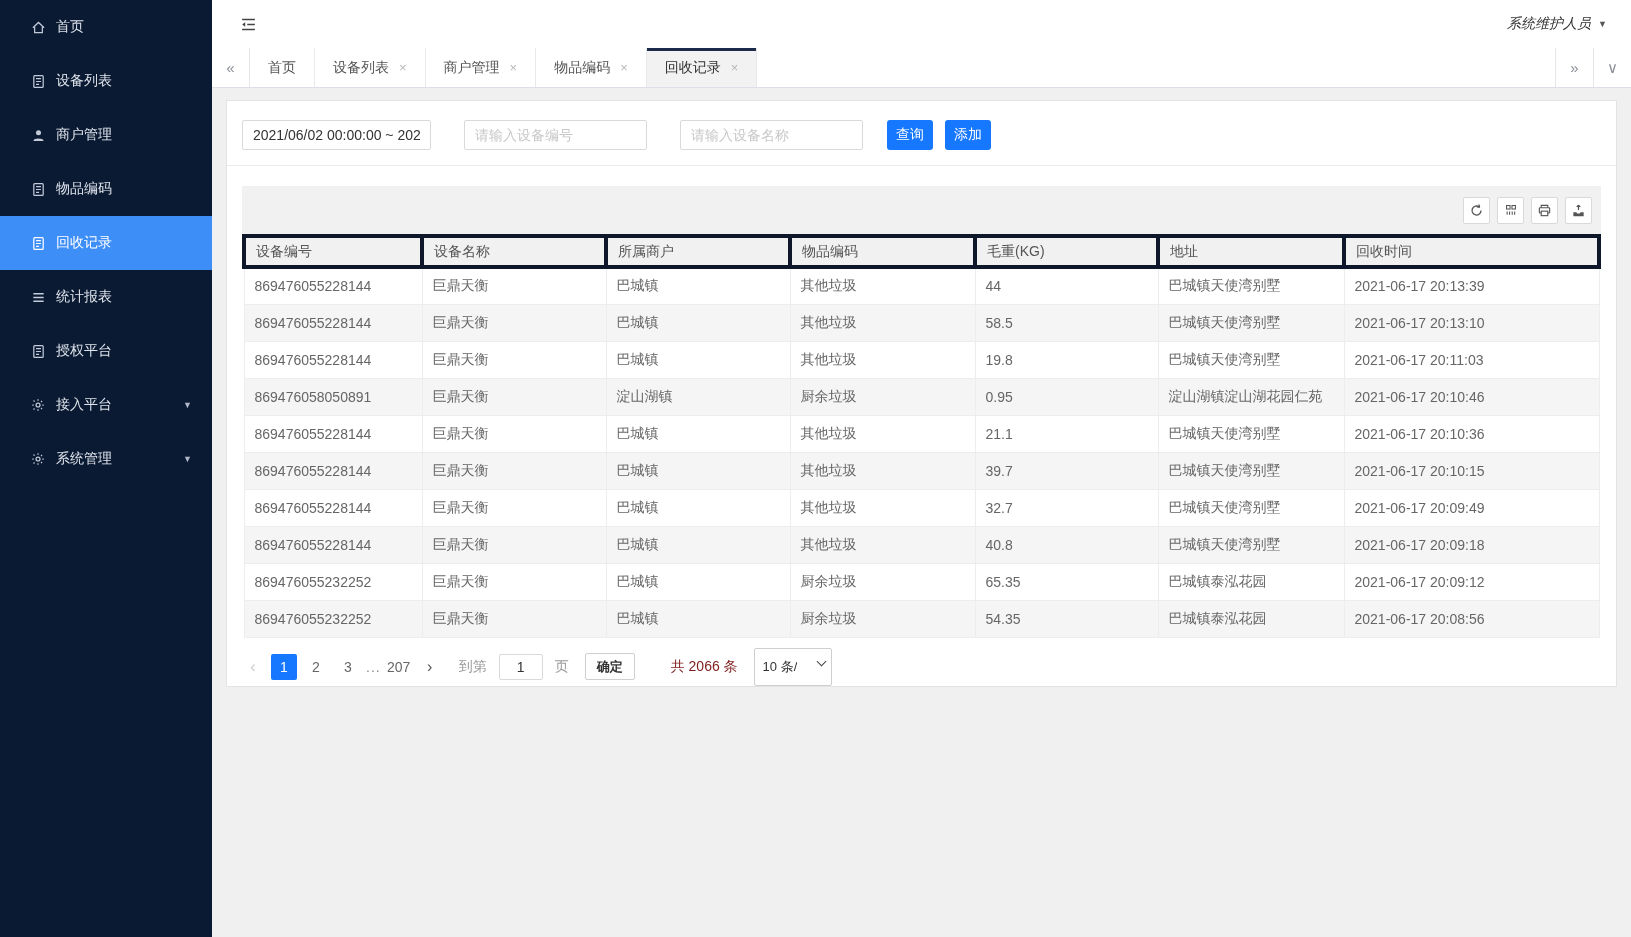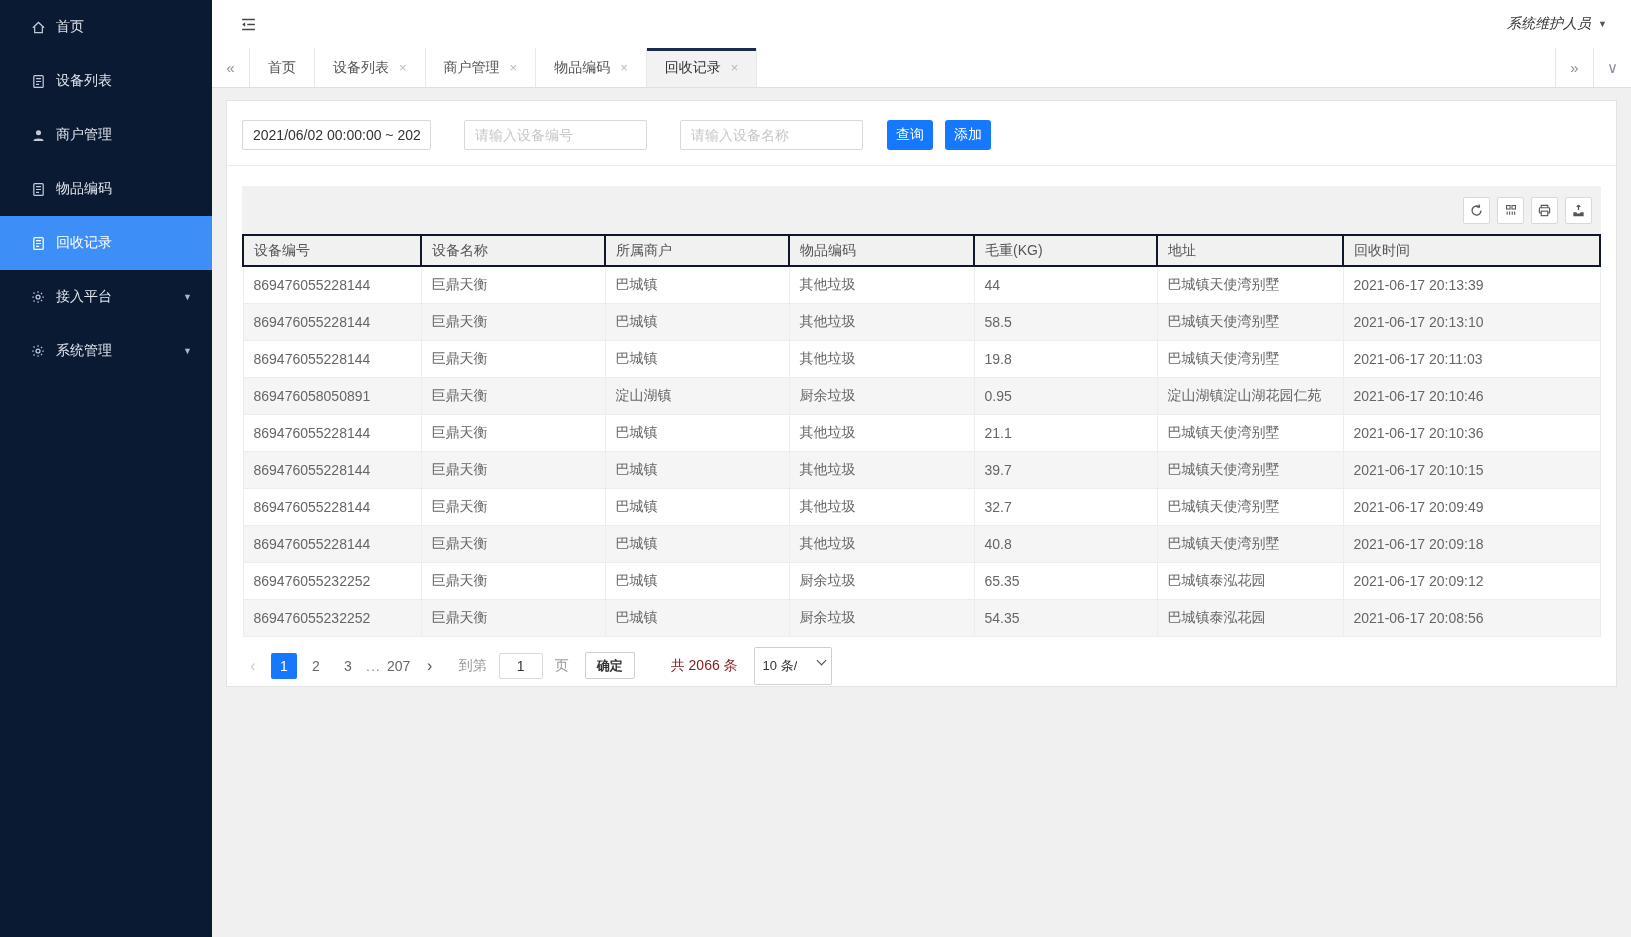--- a/index.html
+++ b/index.html
@@ -60,21 +60,21 @@
 
   
   .table-wrap { margin:20px 15px 0; }
   .tbl-toolbar { height:48px; background:#f1f1f1; display:flex; align-items:center;
     justify-content:flex-end; gap:7px; padding-right:9px; }
   .tool-btn { width:27px; height:27px; background:#fff; border:1px solid #d9d9d9;
     border-radius:2px; color:#555; display:inline-flex; align-items:center;
     justify-content:center; cursor:pointer; }
   table.grid { width:100%; border-collapse:collapse; table-layout:fixed; }
   table.grid th { background:#f1f1f1; height:31px; font-weight:normal; color:#555;
-    text-align:left; padding:0 10px; border:2px solid #0f172a; font-size:14px; }
+    text-align:left; padding:0 10px; border:4px solid #0f172a; font-size:14px; }
   table.grid td { height:37px; color:#666; padding:0 10px; border:1px solid #ededed;
     font-size:14px; white-space:nowrap; overflow:hidden; }
   table.grid tbody tr:nth-child(even) { background:#f5f5f5; }
   table.grid th:nth-child(1){width:178px;} table.grid th:nth-child(2){width:184px;}
   table.grid th:nth-child(3){width:184px;} table.grid th:nth-child(4){width:185px;}
   table.grid th:nth-child(5){width:183px;} table.grid th:nth-child(6){width:186px;}
 
   
   .pager { display:flex; align-items:center; padding:10px 15px 0; color:#666; gap:4px; }
   .pg-arrow { width:22px; text-align:center; font-size:16px; cursor:pointer; }
@@ -144,20 +144,37 @@
         <span class="s-label">物品编码</span>
       </div>
       <div class="side-item active">
         <span class="s-icon">
           <svg viewBox="0 0 16 16" width="15" height="15" fill="none" stroke="currentColor" stroke-width="1.3">
             <rect x="3" y="1.8" width="10" height="12.4" rx="1"></rect>
             <path d="M5.4 5h5.2M5.4 8h5.2M5.4 11h3.2"></path>
           </svg>
         </span>
         <span class="s-label">回收记录</span>
+      </div>
+      <div class="side-item">
+        <span class="s-icon">
+          <svg viewBox="0 0 16 16" width="15" height="15" fill="none" stroke="currentColor" stroke-width="1.6">
+            <path d="M2.5 4h11M2.5 8h11M2.5 12h11"></path>
+          </svg>
+        </span>
+        <span class="s-label">统计报表</span>
+      </div>
+      <div class="side-item">
+        <span class="s-icon">
+          <svg viewBox="0 0 16 16" width="15" height="15" fill="none" stroke="currentColor" stroke-width="1.3">
+            <rect x="3" y="1.8" width="10" height="12.4" rx="1"></rect>
+            <path d="M5.4 5h5.2M5.4 8h5.2M5.4 11h3.2"></path>
+          </svg>
+        </span>
+        <span class="s-label">授权平台</span>
       </div>
       <div class="side-item">
         <span class="s-icon">
           <svg viewBox="0 0 16 16" width="15" height="15" fill="none" stroke="currentColor" stroke-width="1.3">
             <circle cx="7.5" cy="7.5" r="2.1"></circle>
             <path d="M7.5 2.9V1.4M7.5 13.6v-1.5M12.1 7.5h1.5M1.4 7.5h1.5M10.7 4.3l1.1-1.1M2.7 12.3l1.1-1.1M10.7 10.7l1.1 1.1M2.7 2.7l1.1 1.1"></path>
           </svg>
         </span>
         <span class="s-label">接入平台</span>
         <span class="s-caret">▼</span>

